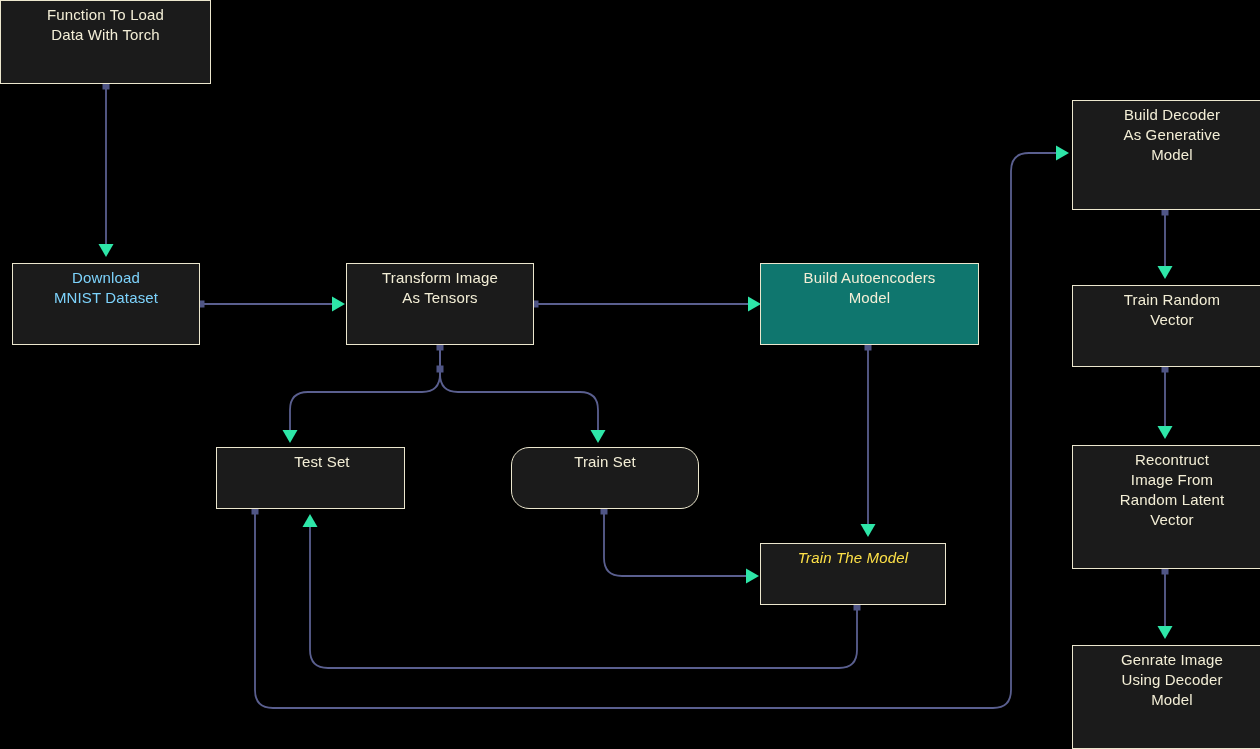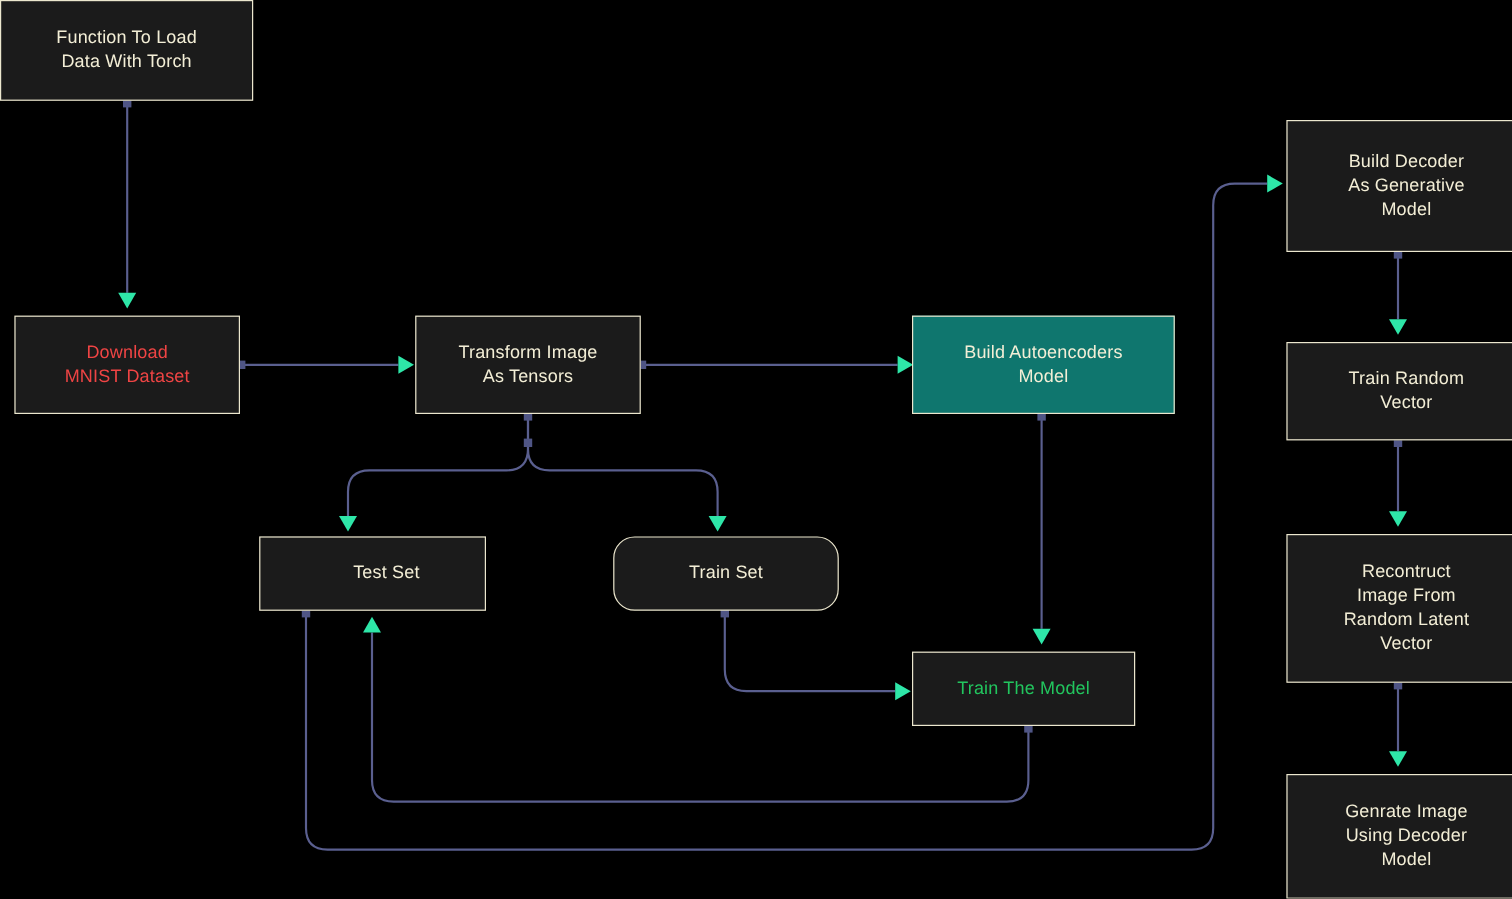--- a/index.html
+++ b/index.html
@@ -22,21 +22,20 @@
     width: 1260px;
     height: 749px;
     pointer-events: none;
   }
   .node {
     position: absolute;
     box-sizing: border-box;
     background: #1b1b1b;
     border: 1.4px solid #ece7ce;
     display: flex;
-    align-items: center;
     justify-content: center;
     text-align: center;
     color: #f3eed6;
     font-size: 15px;
     line-height: 20px;
     letter-spacing: 0.15px;
     white-space: pre-line;
     padding: 4px 6px;
   }
 </style>
@@ -86,29 +85,29 @@
         <rect x="251.5" y="507.5" width="7" height="7" fill="#4f5585"></rect>
         <rect x="1161.5" y="208.5" width="7" height="7" fill="#4f5585"></rect>
         <rect x="1161.5" y="365.5" width="7" height="7" fill="#4f5585"></rect>
         <rect x="1161.5" y="567.5" width="7" height="7" fill="#4f5585"></rect>
       </g>
   </svg>
 
   <div id="node-layer">
       <div class="node" style="left: 0px; top: 0px; width: 211px; height: 84px; background: rgb(27, 27, 27); border-color: rgb(236, 231, 206); color: rgb(243, 238, 214);"><span>Function To Load
 Data With Torch</span></div>
-      <div class="node" style="left: 12px; top: 263px; width: 188px; height: 82px; background: rgb(27, 27, 27); border-color: rgb(236, 231, 206); color: #ef4444;"><span>Download
+      <div class="node" style="left: 12px; top: 263px; width: 188px; height: 82px; background: rgb(27, 27, 27); border-color: rgb(236, 231, 206); color: #7dd3fc;"><span>Download
 MNIST Dataset</span></div>
       <div class="node" style="left: 346px; top: 263px; width: 188px; height: 82px; background: rgb(27, 27, 27); border-color: rgb(236, 231, 206); color: rgb(243, 238, 214);"><span>Transform Image
 As Tensors</span></div>
       <div class="node" style="left: 760px; top: 263px; width: 219px; height: 82px; background: #0f766e; border-color: rgb(236, 231, 206); color: rgb(243, 238, 214);"><span>Build Autoencoders
 Model</span></div>
       <div class="node" style="left: 216px; top: 447px; width: 189px; height: 62px; background: rgb(27, 27, 27); border-color: rgb(236, 231, 206); color: rgb(243, 238, 214); padding-left: 29px;"><span>Test Set</span></div>
       <div class="node" style="left: 511px; top: 447px; width: 188px; height: 62px; background: rgb(27, 27, 27); border-color: rgb(236, 231, 206); color: rgb(243, 238, 214); border-radius: 18px;"><span>Train Set</span></div>
-      <div class="node" style="left: 760px; top: 543px; width: 186px; height: 62px; background: rgb(27, 27, 27); border-color: rgb(236, 231, 206); color: #22c55e;"><span>Train The Model</span></div>
+      <div class="node" style="left: 760px; top: 543px; width: 186px; height: 62px; background: rgb(27, 27, 27); border-color: rgb(236, 231, 206); color: #fde047; font-style: italic;"><span>Train The Model</span></div>
       <div class="node" style="left: 1072px; top: 100px; width: 200px; height: 110px; background: rgb(27, 27, 27); border-color: rgb(236, 231, 206); color: rgb(243, 238, 214);"><span>Build Decoder
 As  Generative
 Model</span></div>
       <div class="node" style="left: 1072px; top: 285px; width: 200px; height: 82px; background: rgb(27, 27, 27); border-color: rgb(236, 231, 206); color: rgb(243, 238, 214);"><span>Train Random
 Vector</span></div>
       <div class="node" style="left: 1072px; top: 445px; width: 200px; height: 124px; background: rgb(27, 27, 27); border-color: rgb(236, 231, 206); color: rgb(243, 238, 214);"><span>Recontruct
 Image From
 Random Latent
 Vector</span></div>
       <div class="node" style="left: 1072px; top: 645px; width: 200px; height: 104px; background: rgb(27, 27, 27); border-color: rgb(236, 231, 206); color: rgb(243, 238, 214);"><span>Genrate Image

